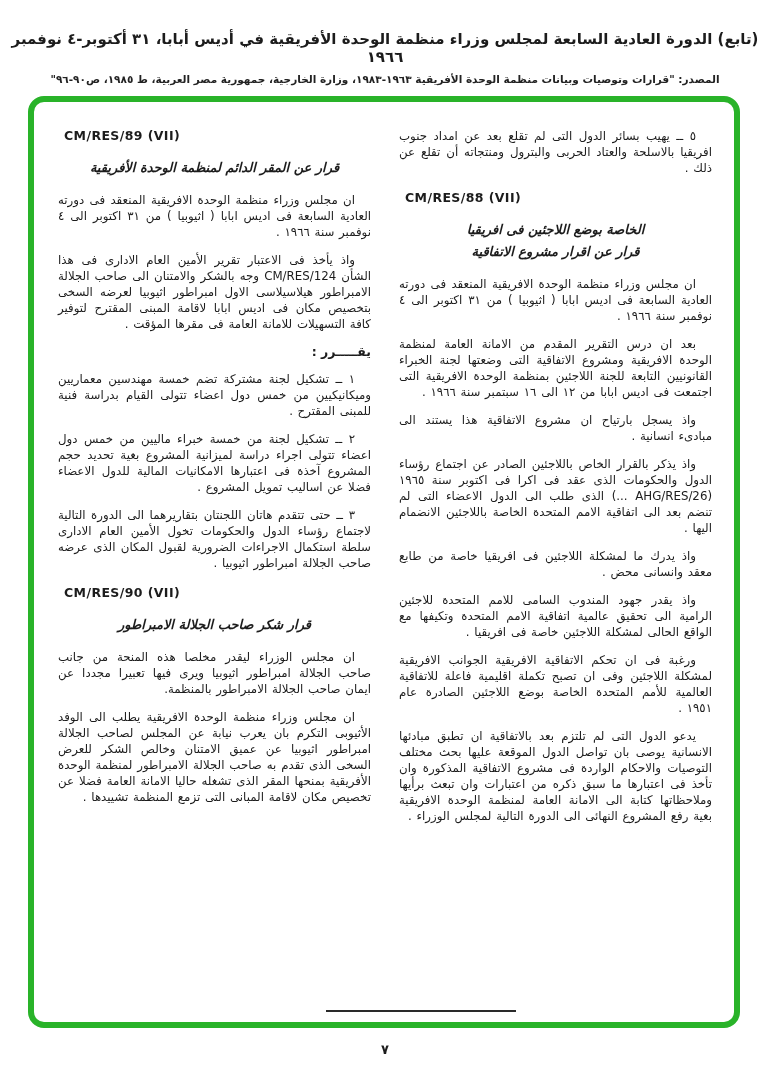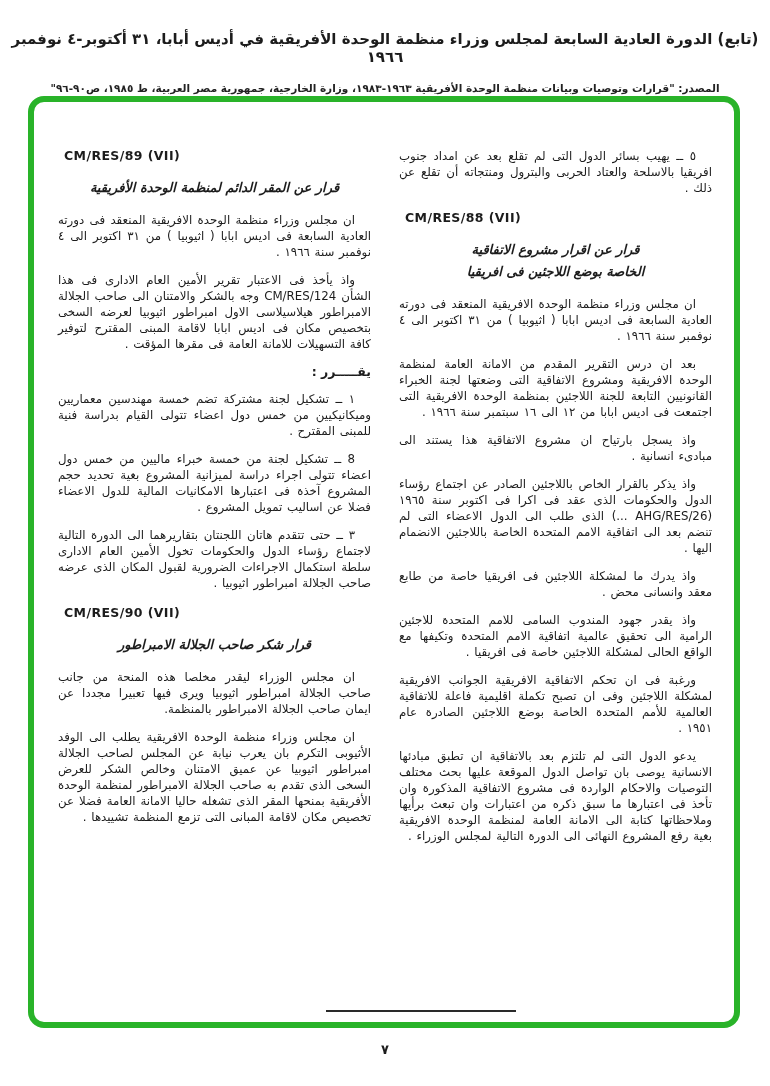--- a/index.html
+++ b/index.html
@@ -18,21 +18,21 @@
     overflow:hidden;
     direction:rtl;
   }
   .header{
     position:absolute;top:30px;left:0;width:770px;
     text-align:center;
   }
   .header-line1{
     font-size:15px;font-weight:bold;
     letter-spacing:0;
-    margin-bottom:16px;
+    margin-bottom:7px;
   }
   .header-line2{
     font-size:10.5px;font-weight:bold;
     color:#222;
   }
   .green-box{
     position:absolute;
     left:28px;top:96px;
     width:712px;height:932px;
     border:6px solid var(--border-green);
@@ -42,21 +42,20 @@
     overflow:hidden;
   }
   .cols{
     display:flex;
     flex-direction:row; 
     gap:28px;
   }
   .col{
     width:313px;
     flex:0 0 313px;
-    margin-top:20px;
   }
   p.body{
     font-size:11.8px;
     line-height:16px;
     text-align:justify;
     text-indent:16px;
     margin-bottom:12px;
     word-spacing:1px;
   }
   .res-code{
@@ -111,22 +110,22 @@
 </header>
 
 <section class="green-box">
   <div class="cols">
 
     <div class="col">
       <p class="body" style="margin-top:2px">٥ ــ يهيب بسائر الدول التى لم تقلع بعد عن امداد جنوب افريقيا بالاسلحة والعتاد الحربى والبترول ومنتجاته أن تقلع عن ذلك .</p>
 
       <div class="res-code">CM/RES/88  (VII)</div>
       <div class="res-title">
+        <div>الخاصة بوضع اللاجئين فى افريقيا</div>
         <div>قرار عن اقرار مشروع الاتفاقية</div>
-        <div>الخاصة بوضع اللاجئين فى افريقيا</div>
       </div>
 
       <p class="body">ان مجلس وزراء منظمة الوحدة الافريقية المنعقد فى دورته العادية السابعة فى اديس ابابا ( اثيوبيا ) من ٣١ اكتوبر الى ٤ نوفمبر سنة ١٩٦٦ .</p>
       <p class="body">بعد ان درس التقرير المقدم من الامانة العامة لمنظمة الوحدة الافريقية ومشروع الاتفاقية التى وضعتها لجنة الخبراء القانونيين التابعة للجنة اللاجئين بمنظمة الوحدة الافريقية التى اجتمعت فى اديس ابابا من ١٢ الى ١٦ سبتمبر سنة ١٩٦٦ .</p>
       <p class="body">واذ يسجل بارتياح ان مشروع الاتفاقية هذا يستند الى مبادىء انسانية .</p>
       <p class="body">واذ يذكر بالقرار الخاص باللاجئين الصادر عن اجتماع رؤساء الدول والحكومات الذى عقد فى اكرا فى اكتوبر سنة ١٩٦٥ (AHG/RES/26 ...) الذى طلب الى الدول الاعضاء التى لم تنضم بعد الى اتفاقية الامم المتحدة الخاصة باللاجئين الانضمام اليها .</p>
       <p class="body">واذ يدرك ما لمشكلة اللاجئين فى افريقيا خاصة من طابع معقد وانسانى محض .</p>
       <p class="body">واذ يقدر جهود المندوب السامى للامم المتحدة للاجئين الرامية الى تحقيق عالمية اتفاقية الامم المتحدة وتكيفها مع الواقع الحالى لمشكلة اللاجئين خاصة فى افريقيا .</p>
       <p class="body">ورغبة فى ان تحكم الاتفاقية الافريقية الجوانب الافريقية لمشكلة اللاجئين وفى ان تصبح تكملة اقليمية فاعلة للاتفاقية العالمية للأمم المتحدة الخاصة بوضع اللاجئين الصادرة عام ١٩٥١ .</p>
       <p class="body">يدعو الدول التى لم تلتزم بعد بالاتفاقية ان تطبق مبادئها الانسانية يوصى بان تواصل الدول الموقعة عليها بحث مختلف التوصيات والاحكام الواردة فى مشروع الاتفاقية المذكورة وان تأخذ فى اعتبارها ما سبق ذكره من اعتبارات وان تبعث برأيها وملاحظاتها كتابة الى الامانة العامة لمنظمة الوحدة الافريقية بغية رفع المشروع النهائى الى الدورة التالية لمجلس الوزراء .</p>
@@ -135,21 +134,21 @@
     <div class="col">
       <div class="res-code first">CM/RES/89  (VII)</div>
       <div class="res-title">قرار عن المقر الدائم لمنظمة الوحدة الأفريقية</div>
 
       <p class="body">ان مجلس وزراء منظمة الوحدة الافريقية المنعقد فى دورته العادية السابعة فى اديس ابابا ( اثيوبيا ) من ٣١ اكتوبر الى ٤ نوفمبر سنة ١٩٦٦ .</p>
       <p class="body">واذ يأخذ فى الاعتبار تقرير الأمين العام الادارى فى هذا الشأن CM/RES/124 وجه بالشكر والامتنان الى صاحب الجلالة الامبراطور هيلاسيلاسى الاول امبراطور اثيوبيا لعرضه السخى بتخصيص مكان فى اديس ابابا لاقامة المبنى المقترح لتوفير كافة التسهيلات للامانة العامة فى مقرها المؤقت .</p>
 
       <p class="decide">يقـــــرر :</p>
 
       <p class="body">١ ــ تشكيل لجنة مشتركة تضم خمسة مهندسين معماريين وميكانيكيين من خمس دول اعضاء تتولى القيام بدراسة فنية للمبنى المقترح .</p>
-      <p class="body">8 ــ تشكيل لجنة من خمسة خبراء ماليين من خمس دول اعضاء تتولى اجراء دراسة لميزانية المشروع بغية تحديد حجم المشروع آخذة فى اعتبارها الامكانيات المالية للدول الاعضاء فضلا عن اساليب تمويل المشروع .</p>
+      <p class="body">٢ ــ تشكيل لجنة من خمسة خبراء ماليين من خمس دول اعضاء تتولى اجراء دراسة لميزانية المشروع بغية تحديد حجم المشروع آخذة فى اعتبارها الامكانيات المالية للدول الاعضاء فضلا عن اساليب تمويل المشروع .</p>
       <p class="body">٣ ــ حتى تتقدم هاتان اللجنتان بتقاريرهما الى الدورة التالية لاجتماع رؤساء الدول والحكومات تخول الأمين العام الادارى سلطة استكمال الاجراءات الضرورية لقبول المكان الذى عرضه صاحب الجلالة امبراطور اثيوبيا .</p>
 
       <div class="res-code">CM/RES/90  (VII)</div>
       <div class="res-title">قرار شكر صاحب الجلالة الامبراطور</div>
 
       <p class="body">ان مجلس الوزراء ليقدر مخلصا هذه المنحة من جانب صاحب الجلالة امبراطور اثيوبيا ويرى فيها تعبيرا مجددا عن ايمان صاحب الجلالة الامبراطور بالمنظمة.</p>
       <p class="body">ان مجلس وزراء منظمة الوحدة الافريقية يطلب الى الوفد الأثيوبى التكرم بان يعرب نيابة عن المجلس لصاحب الجلالة امبراطور اثيوبيا عن عميق الامتنان وخالص الشكر للعرض السخى الذى تقدم به صاحب الجلالة الامبراطور لمنظمة الوحدة الأفريقية بمنحها المقر الذى تشغله حاليا الامانة العامة فضلا عن تخصيص مكان لاقامة المبانى التى تزمع المنظمة تشييدها .</p>
     </div>
 
   </div>

